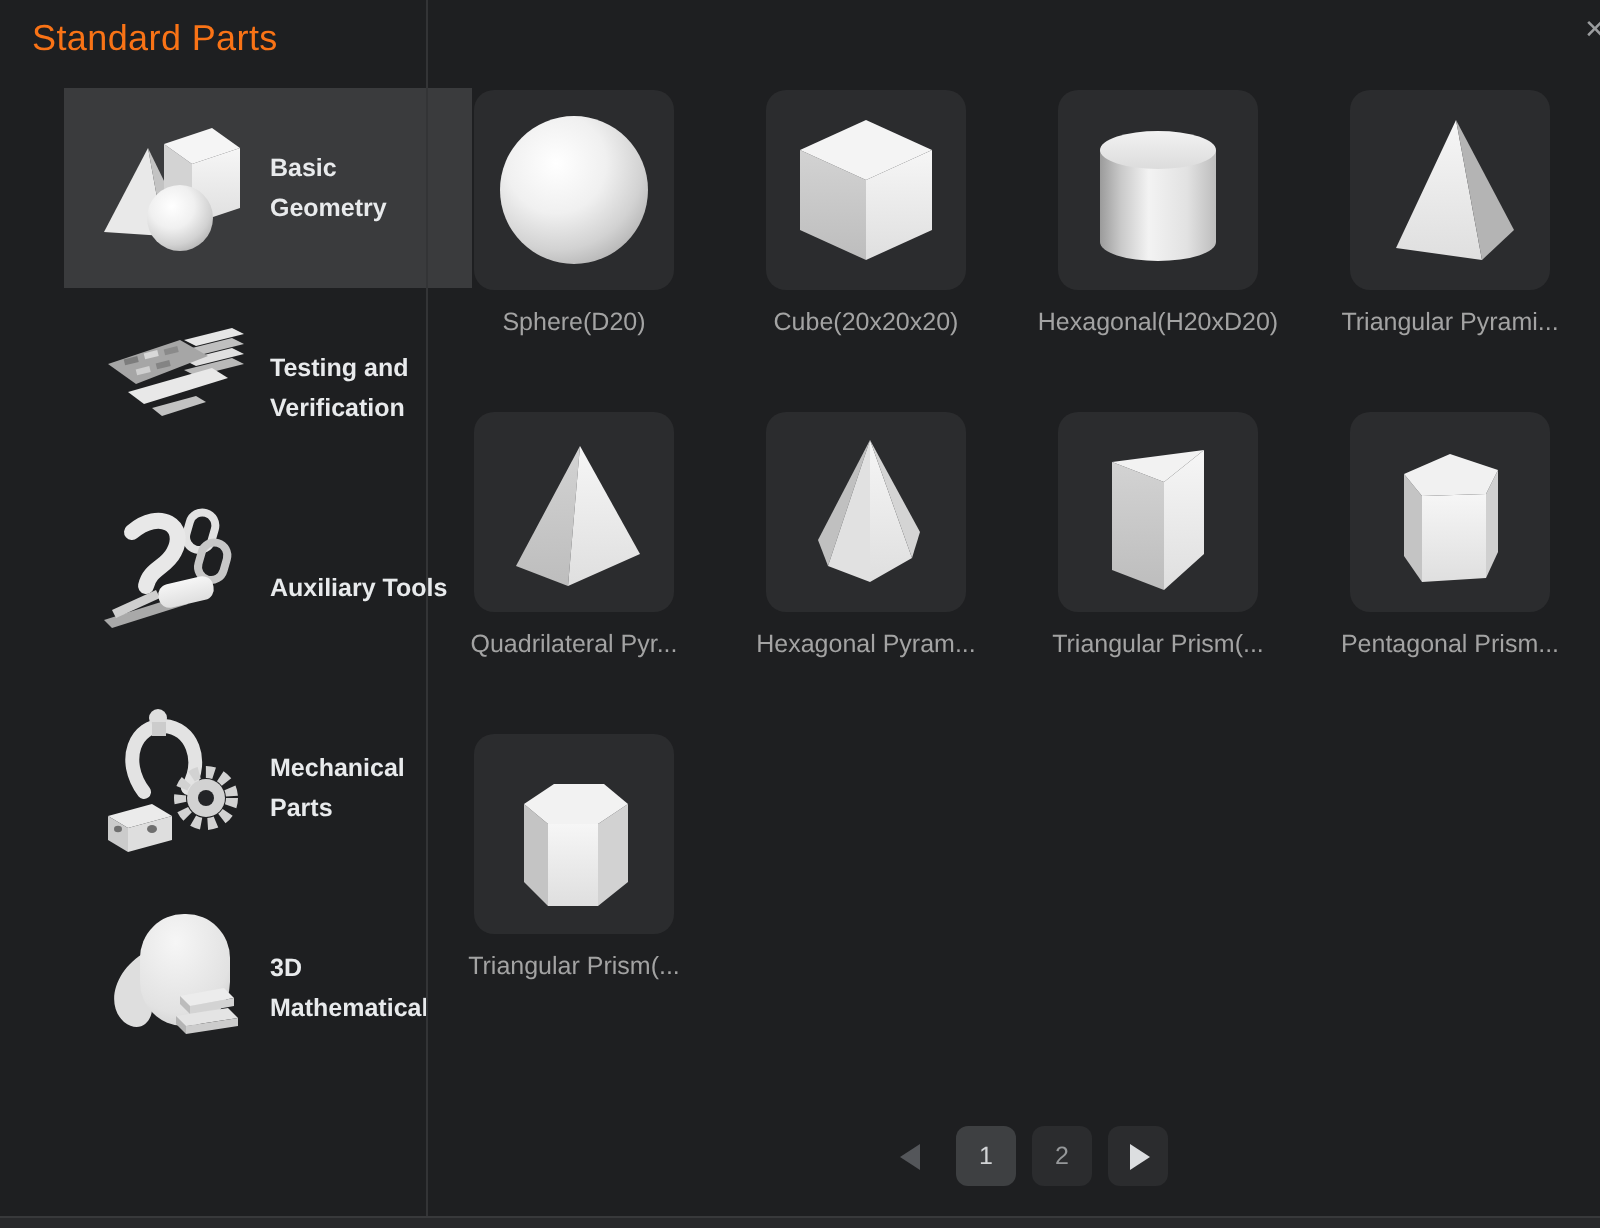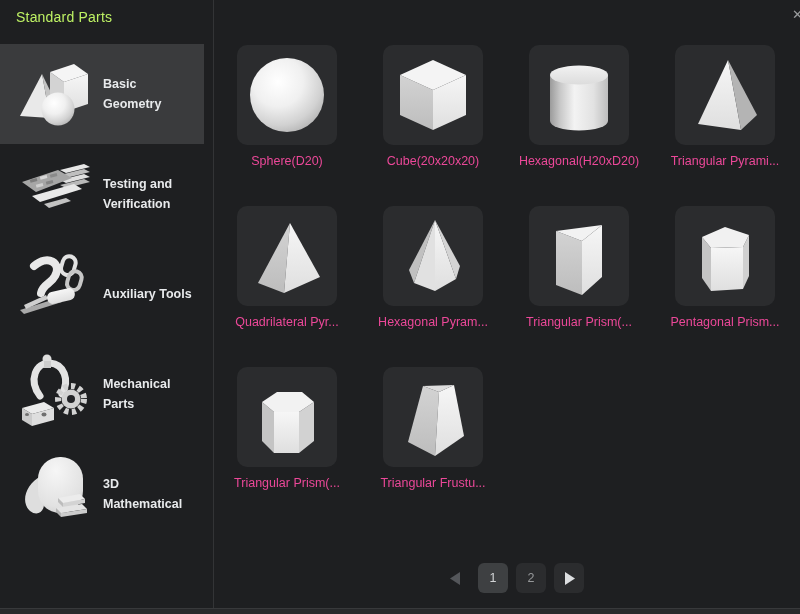--- a/index.html
+++ b/index.html
@@ -8,34 +8,35 @@
     font-family:"Liberation Sans","DejaVu Sans",sans-serif;
     background:#1e1f21;
     overflow:hidden;
     position:relative;
   }
   .dialog{ position:absolute; inset:0; background:#1e1f21; overflow:hidden; }
 
   
   .titlebar-title{
     position:absolute; left:16px; top:9px;
-    font-size:14px; color:#bef264; letter-spacing:.2px;
+    font-size:18px; color:#f97316; letter-spacing:.2px;
   }
   .close-btn{
     position:absolute; left:792px; top:6px; width:18px; height:18px;
     color:#9a9c9e; font-size:13px; line-height:18px; text-align:left;
     cursor:pointer; user-select:none;
   }
 
   
   .sidebar{ position:absolute; left:0; top:44px; width:204px; }
   .side-item{
     width:204px; height:100px;
     display:flex; align-items:center;
     cursor:pointer;
+    margin-left:32px;
   }
   .side-item.selected{ background:#3a3b3d; }
   .side-icon{
     width:84px; height:84px; margin-left:14px; flex:0 0 auto;
     display:flex; align-items:center; justify-content:center;
   }
   .side-label{
     flex:1; padding-left:5px; padding-right:6px;
     font-size:12.5px; font-weight:bold; color:#e8eaec; line-height:20px;
   }
@@ -54,21 +55,21 @@
   .part-cell{ width:100px; }
   .part-tile{
     width:100px; height:100px; border-radius:10px;
     background:#2b2c2e;
     display:flex; align-items:center; justify-content:center;
     cursor:pointer;
   }
   .part-label{
     display:block; width:140px; margin:9px 0 0 -20px;
     text-align:center; white-space:nowrap;
-    font-size:12.5px; color:#ec4899;
+    font-size:12.5px; color:#a3a3a3;
   }
 
   
   .pagination{
     position:absolute; left:440px; top:563px;
     display:flex; gap:8px; align-items:center;
   }
   .page-btn{
     width:30px; height:30px; border-radius:6px; border:none;
     font-family:inherit; font-size:12.5px;
@@ -321,30 +322,20 @@
         <svg width="100" height="100" viewBox="0 0 100 100">
           <polygon points="25,35 37,45 37,86 25,74" fill="#c4c4c4"></polygon>
           <polygon points="37,45 62,45 62,86 37,86" fill="url(#gBright)"></polygon>
           <polygon points="62,45 77,35 77,74 62,86" fill="#d2d2d2"></polygon>
           <polygon points="25,35 40,25 65,25 77,35 62,45 37,45" fill="#f2f2f2"></polygon>
         </svg>
       </div>
       <span class="part-label">Triangular Prism(...</span>
     </div>
 
-    <div class="part-cell">
-      <div class="part-tile">
-        <svg width="100" height="100" viewBox="0 0 100 100">
-          <polygon points="40,19 56,25 52,89 25,75" fill="url(#gDark)"></polygon>
-          <polygon points="56,25 71,18 81,69 52,89" fill="url(#gBright)"></polygon>
-          <polygon points="40,19 71,18 56,25" fill="#dedede"></polygon>
-        </svg>
-      </div>
-      <span class="part-label">Triangular Frustu...</span>
-    </div>
 
   </div>
 
   <div class="pagination">
     <button class="page-btn nav-prev">
       <svg width="11" height="13" viewBox="0 0 11 13">
           <polygon points="10,0 10,13 0,6.5" fill="#54565a"></polygon>
         </svg>
     </button>
     <button class="page-btn current">1</button>

